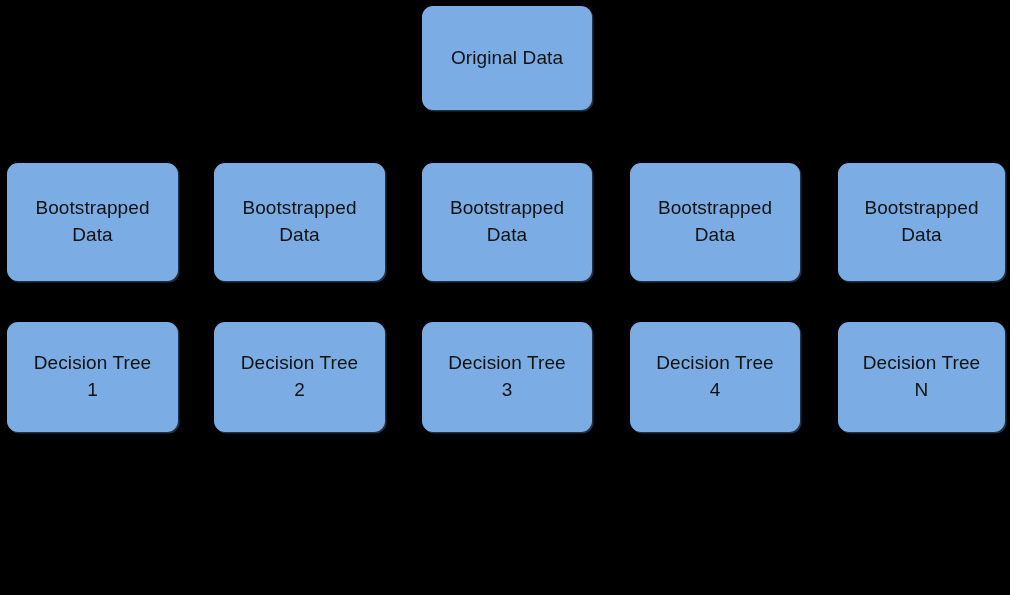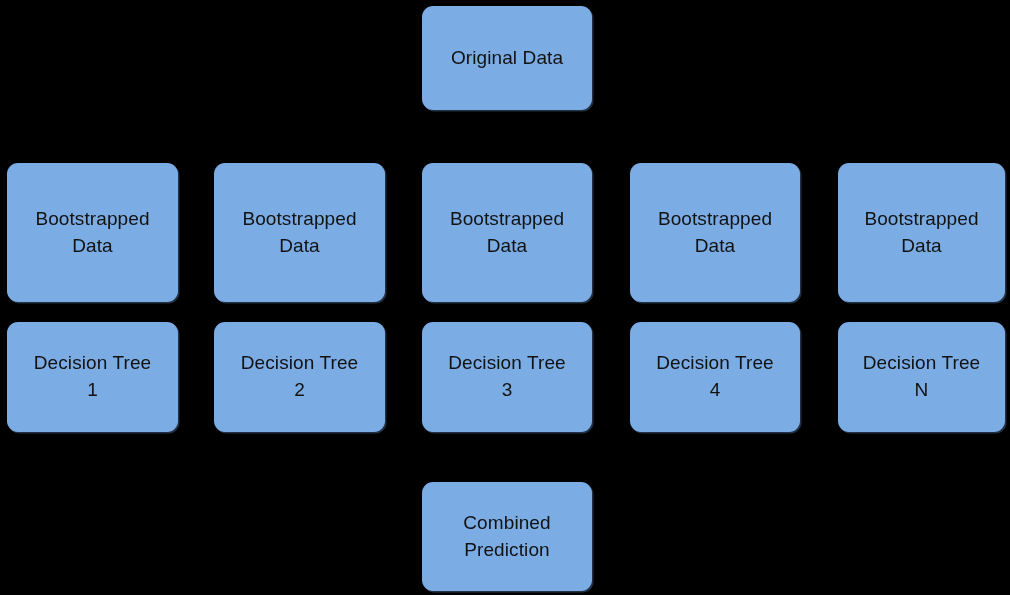--- a/index.html
+++ b/index.html
@@ -41,21 +41,21 @@
   .node .label {
     display: block;
     padding: 0 6px;
     white-space: pre-line;
   }
 
   
   .row-original { left: 422px; top: 6px; width: 170px; height: 104px; }
 
   
-  .row-bootstrap { top: 163px; height: 139px; }
+  .row-bootstrap { top: 163px; height: 118px; }
   .col-1 { left: 7px;   width: 171px; }
   .col-2 { left: 214px; width: 171px; }
   .col-3 { left: 422px; width: 170px; }
   .col-4 { left: 630px; width: 170px; }
   .col-5 { left: 838px; width: 167px; }
 
   
   .row-tree { top: 322px; height: 110px; border-radius: 11px; }
 
   
@@ -105,18 +105,14 @@
   </div>
   <div class="node row-tree col-4">
     <span class="label">Decision Tree
 4</span>
   </div>
   <div class="node row-tree col-5">
     <span class="label">Decision Tree
 N</span>
   </div>
 
-  <div class="node row-combined">
-    <span class="label">Combined
-Prediction</span>
-  </div>
 
 </div>
 
 </body></html>

